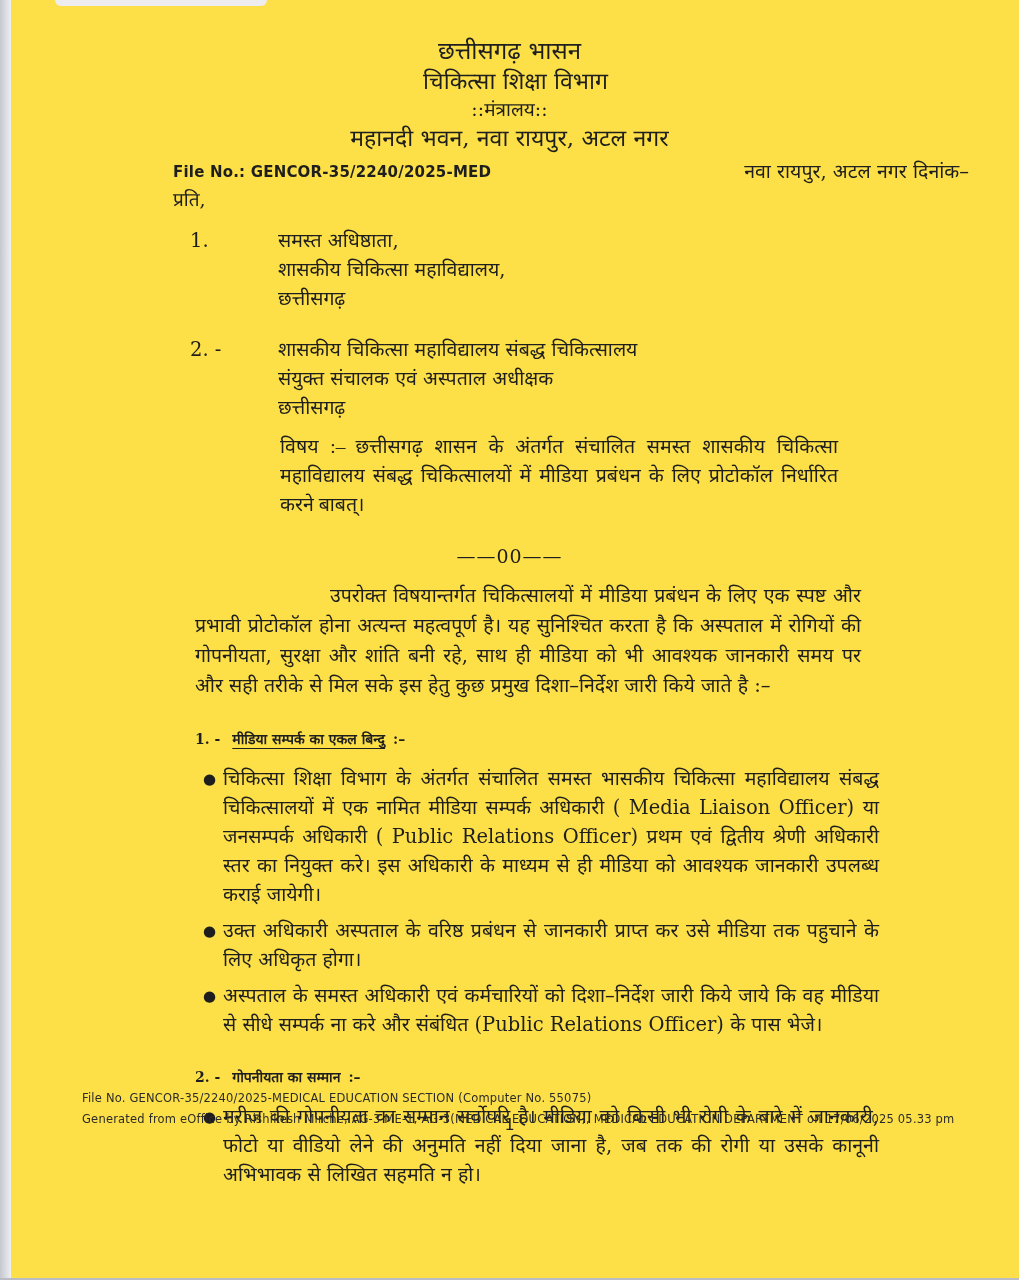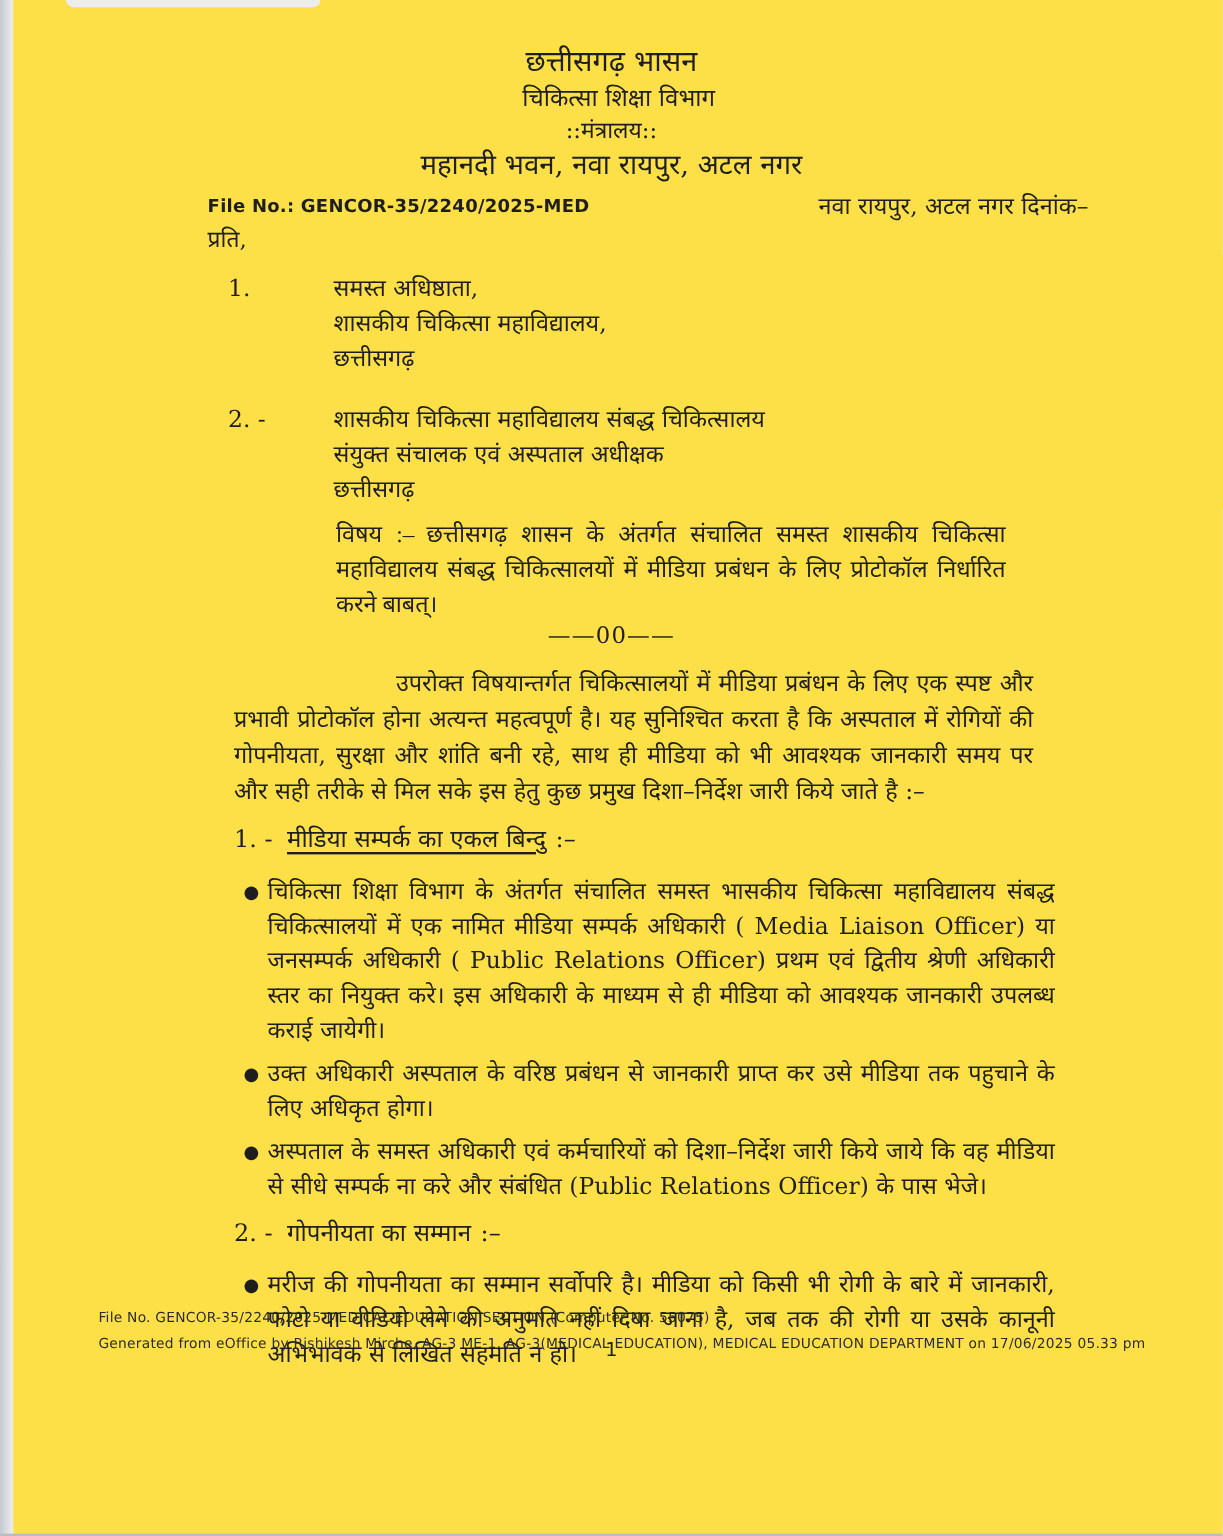--- a/index.html
+++ b/index.html
@@ -13,49 +13,49 @@
   }
   
   .edge-left{position:absolute;left:0;top:0;bottom:0;width:11px;
     background:linear-gradient(to right,#c6c8d0,#edeff2);}
   .edge-top{position:absolute;left:55px;top:0;width:212px;height:6px;
     background:#ededf0;border-radius:0 0 8px 8px;}
   .edge-bottom{position:absolute;left:0;right:0;bottom:0;height:2px;background:#b9bcc4;}
 
   .letterhead{padding-top:36px;text-align:center;line-height:30px;}
   .lh1{font-size:24px;}
-  .lh2{font-size:20px;padding-left:12px;}
+  .lh2{font-size:23px;padding-left:12px;}
   .lh3{font-size:19px;line-height:27px;}
   .lh4{font-size:23px;}
 
   .file-row{display:flex;justify-content:space-between;align-items:flex-start;
-    margin:4px 112px 0 173px;gap:48px;}
+    margin:4px 50px 0 173px;gap:48px;}
   .file-no{font-family:"DejaVu Sans","Liberation Sans",sans-serif;
     font-weight:bold;font-size:15px;padding-top:6px;letter-spacing:0.2px;}
   .place-date{font-size:19.5px;display:flex;align-items:flex-start;}
   .stamp{font-family:"DejaVu Sans","Liberation Sans",sans-serif;
     font-weight:bold;font-size:29px;letter-spacing:4px;
     margin-left:8px;position:relative;top:2px;white-space:nowrap;}
 
   .salutation{margin:2px 0 0 173px;font-size:19px;}
 
   .recipient{display:flex;margin-left:190px;font-size:19.5px;line-height:29px;}
   .recipient.r1{margin-top:14px;}
   .recipient.r2{margin-top:22px;}
   .recipient .num{width:88px;flex:0 0 88px;}
 
   .subject{margin:10px 0 0 280px;width:558px;font-size:19.5px;line-height:29px;text-align:justify;font-family:Liberation Serif, serif;}
   .subject .sub-label{margin-right:10px;}
 
-  .separator{ text-align:center;font-size:19px;margin-top:0;letter-spacing:1px;}
+  .separator{ text-align:center;font-size:19px;margin-top:26px;letter-spacing:1px;}
 
   .intro{margin:14px 158px 0 195px;font-size:19.5px;line-height:30px;
     text-indent:135px;text-align:justify;}
 
-  .section-heading{margin:10px 0 0 195px;font-size:20px;}
+  .section-heading{margin:28px 0 0 195px;font-size:14px;font-weight:bold;}
   .section-heading .sec-num{margin-right:12px;}
   .underline{text-decoration:underline;text-underline-offset:4px;}
   .sec-suffix{margin-left:8px;}
 
   ul.bullets{list-style:none;margin:16px 0 0 0;padding:0 140px 0 203px;}
   ul.bullets li{position:relative;padding-left:20px;margin-bottom:7px;
     font-size:19.5px;line-height:29px;text-align:justify;}
   ul.bullets li .dot{position:absolute;left:0;top:1px;font-size:15px;}
 
   .page-number{position:absolute;top:1115px;left:0;right:0;text-align:center;

